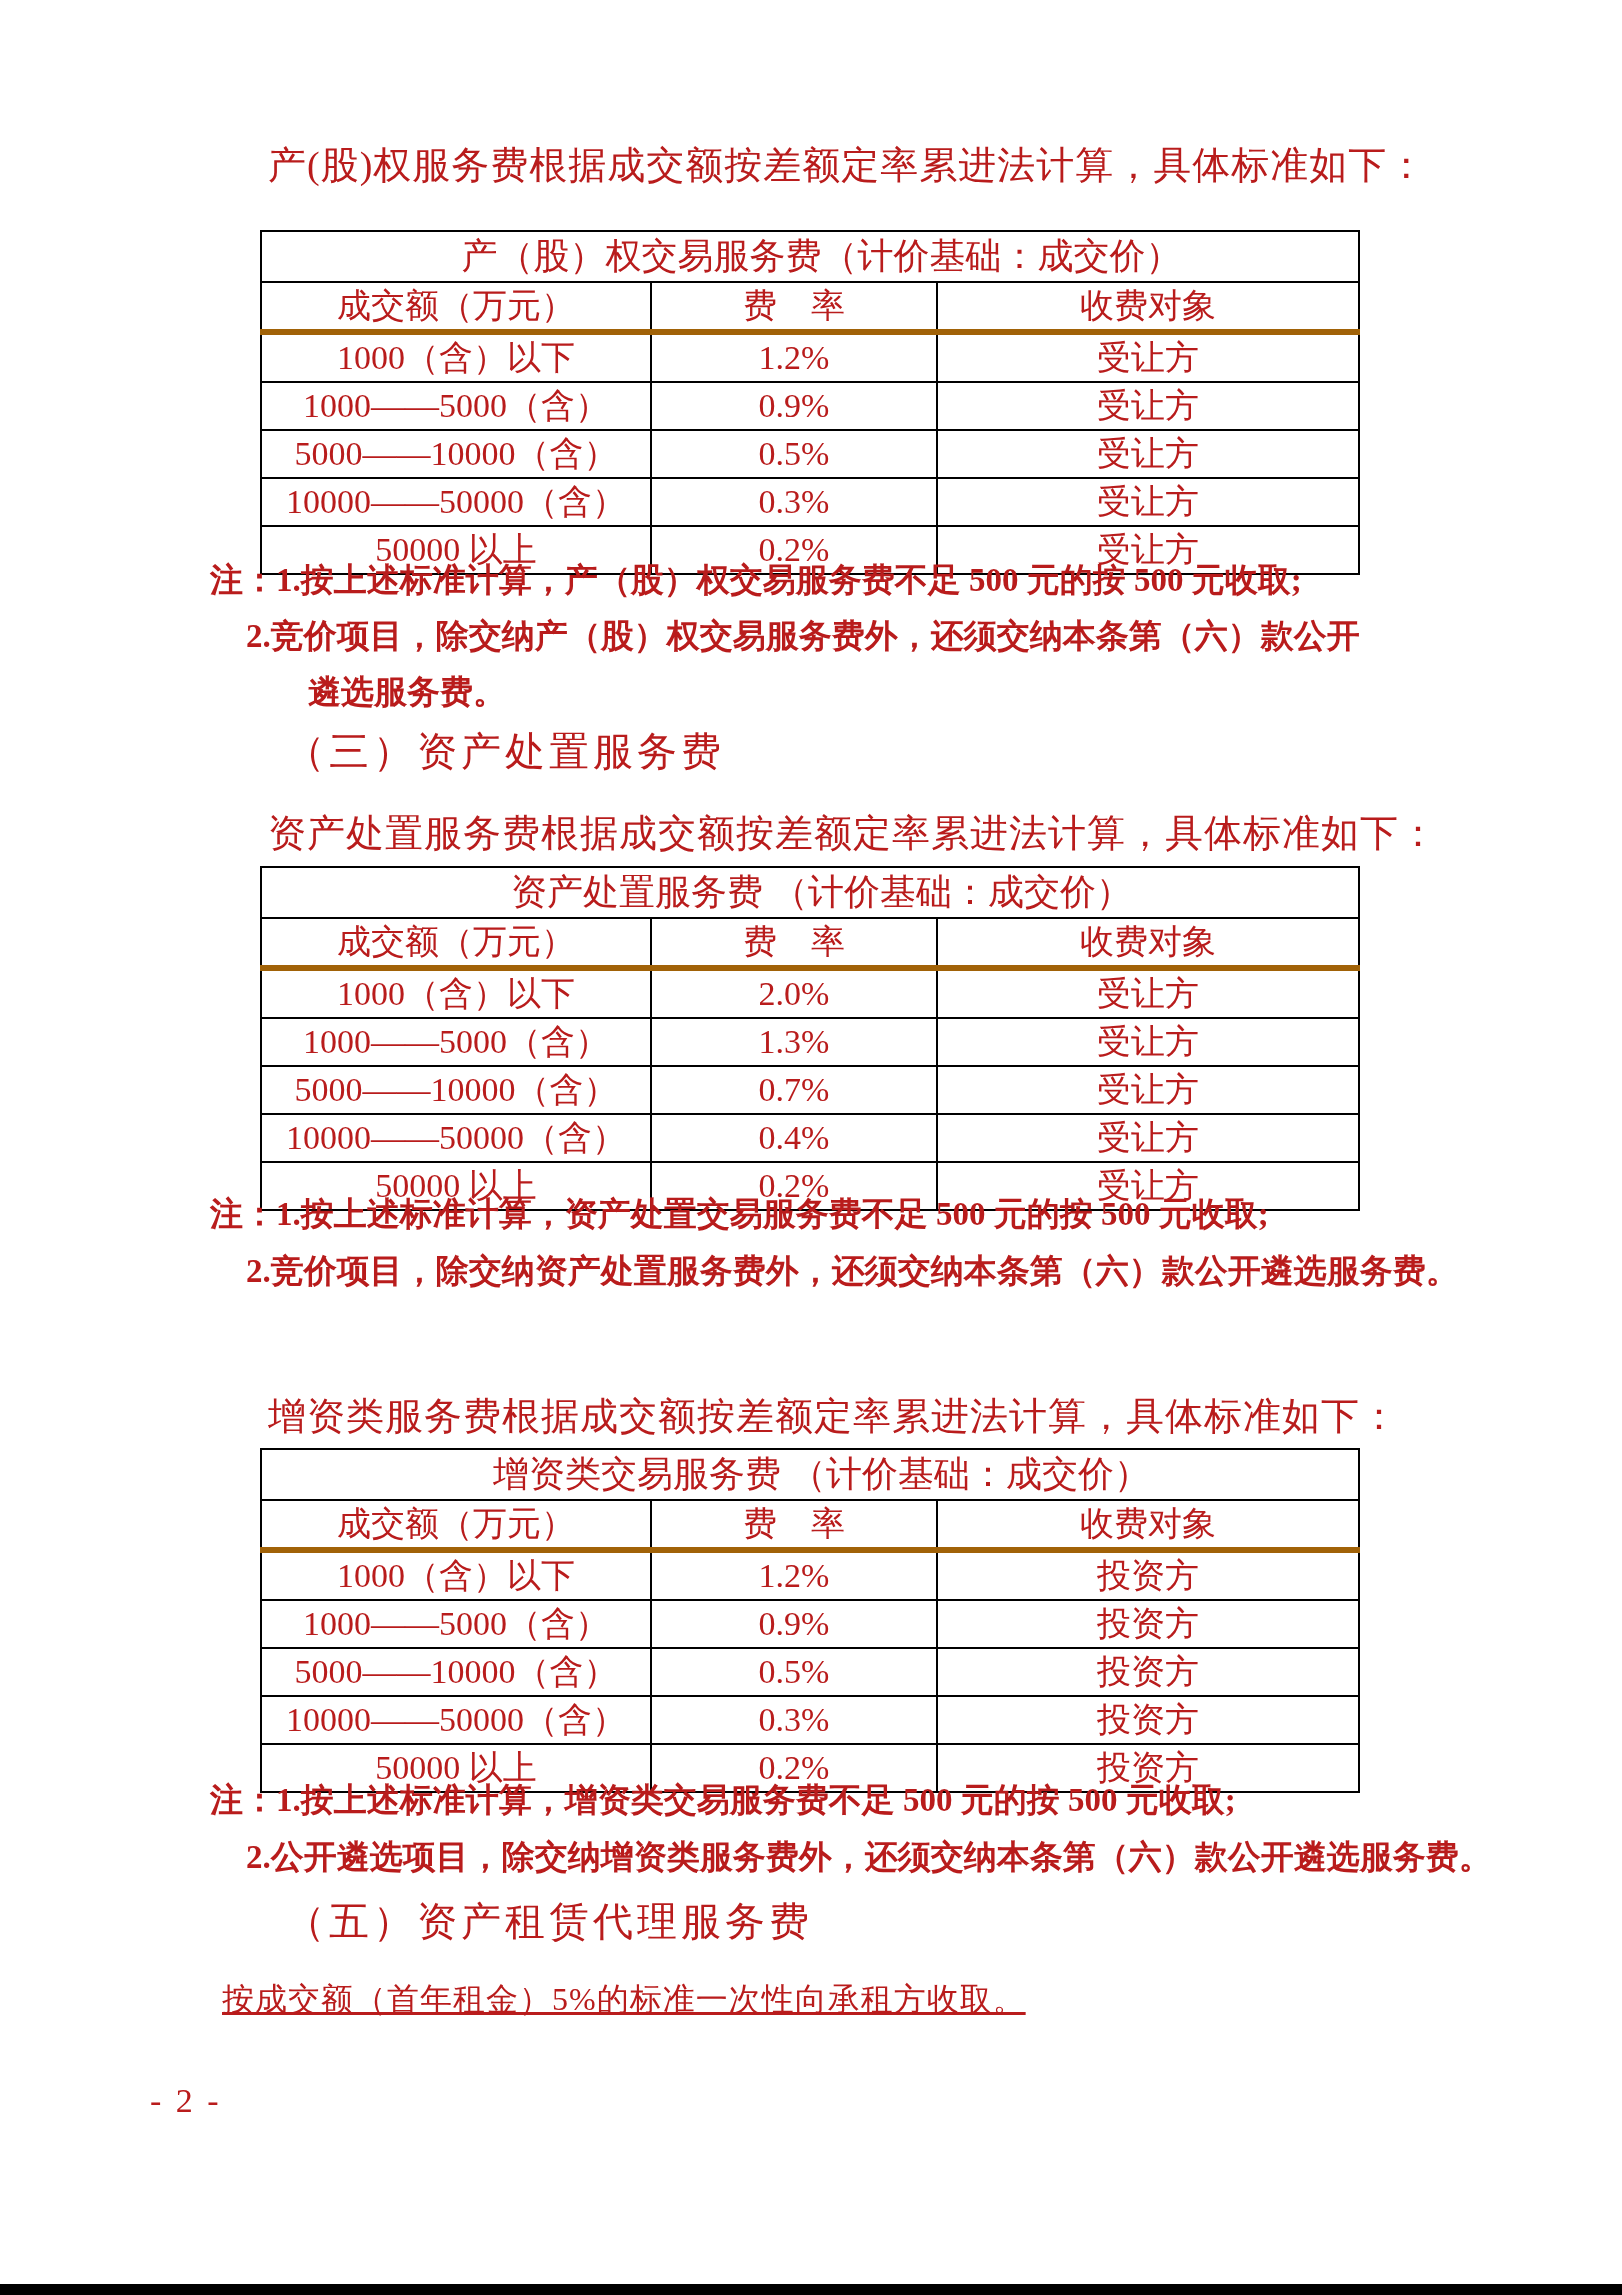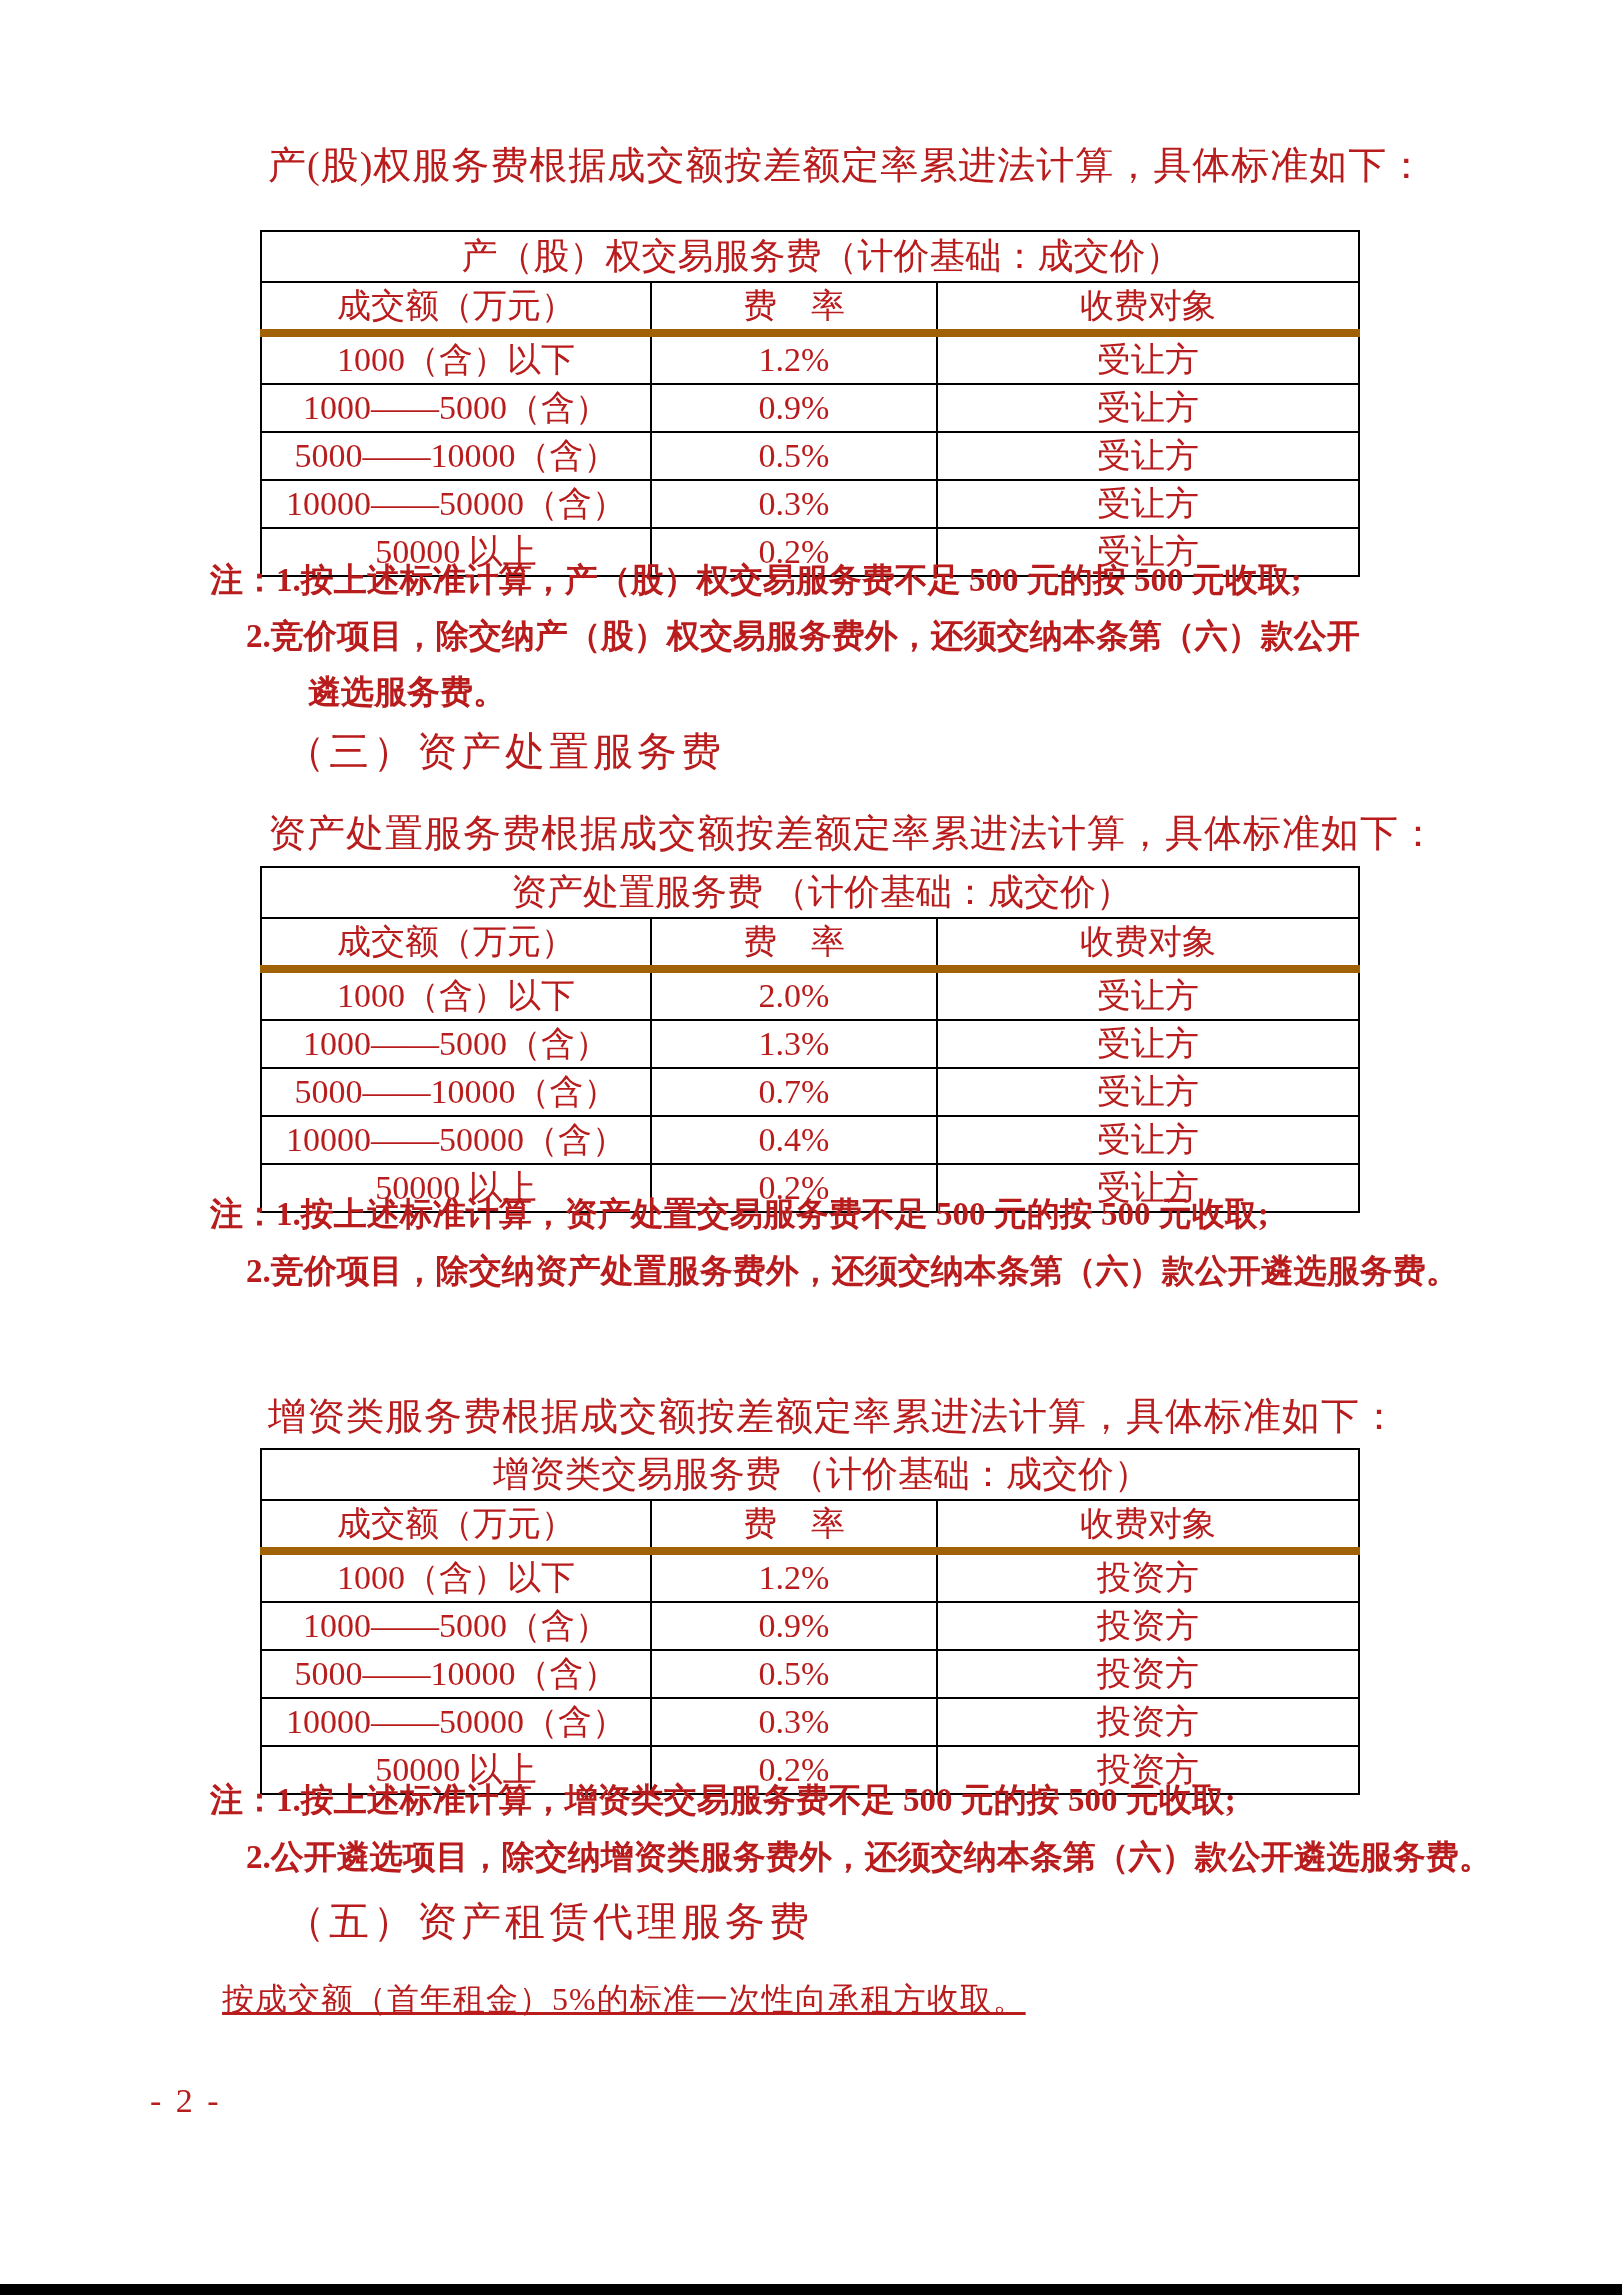--- a/index.html
+++ b/index.html
@@ -39,21 +39,21 @@
     vertical-align:middle;
     overflow:hidden;
     white-space:nowrap;
   }
   .fee-table .title-row td{
     font-size:36px;
     height:46px;
     padding-left:23px;
   }
   .fee-table .header-row td{
-    border-bottom:8px solid #a16207;
+    border-bottom:6px solid #a16207;
   }
   .col-amount{width:390px;}
   .col-rate{width:286px;}
   .col-payer{width:422px;}
   .notes{
     font-size:33px;
     font-weight:700;
     line-height:56px;
     white-space:nowrap;
   }

